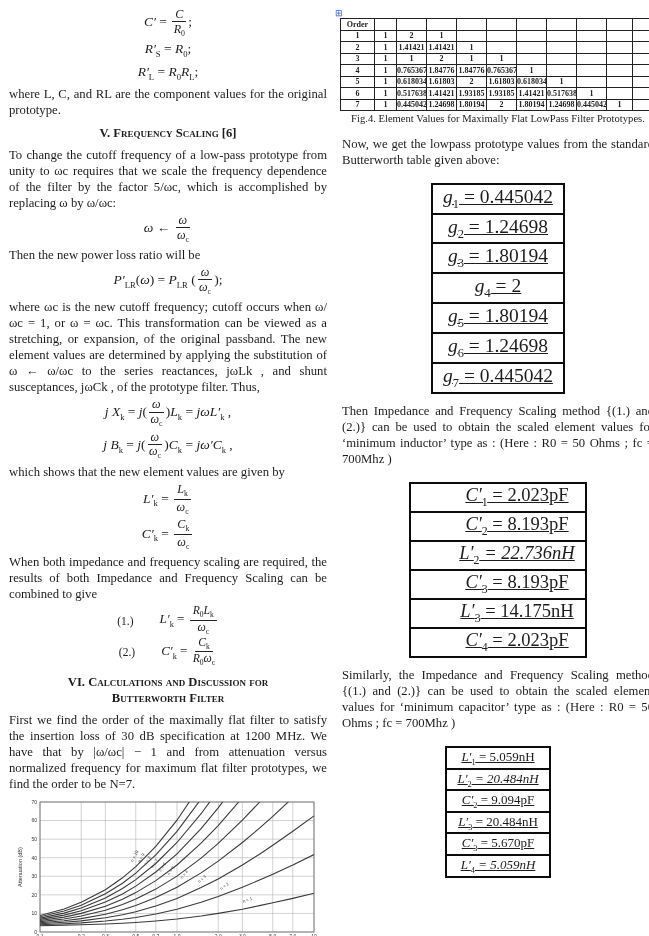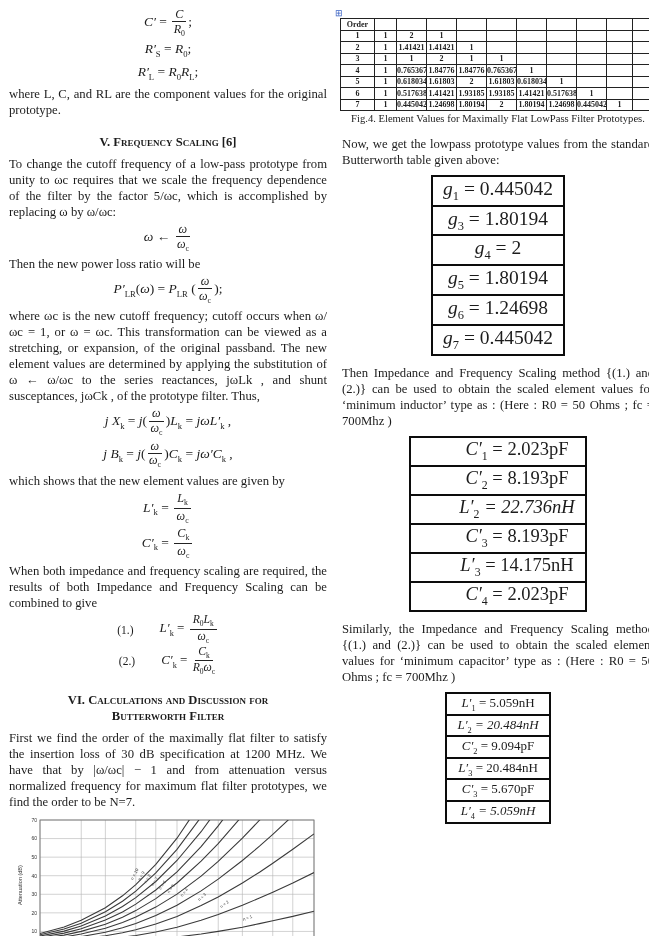--- a/index.html
+++ b/index.html
@@ -8,21 +8,21 @@
     width:649px; height:936px; overflow:hidden;
     font-family:"Liberation Serif", serif; color:#1c1c1c;
     position:relative;
   }
   .cols { display:flex; gap:11px; padding:6px 2px 0 7px; }
   .col-left  { width:322px; flex:none; }
   .col-right { width:316px; flex:none; }
 
   p.body { font-size:12.7px; line-height:1.26; text-align:justify; margin:3px 2px; }
   h3.sec { text-align:center; font-size:12.6px; font-weight:bold; font-variant:small-caps;
-           margin:17px 6px 5px; line-height:1.25; }
+           margin:8px 6px 5px; line-height:1.25; }
 
   .eqline { text-align:center; font-size:13.5px; margin:2px 0; line-height:1.35; }
   .m-i { font-style:italic; }
   sub { font-size:64%; }
   .frac { display:inline-flex; flex-direction:column; align-items:center;
           vertical-align:middle; line-height:1.05; font-size:90%; margin:0 2px; }
   .frac .fnum { padding:0 3px 0.5px; border-bottom:1px solid #222; }
   .frac .fden { padding-top:0.5px;text-align:center; }
   .eqnum-row { display:flex; justify-content:center; gap:26px; font-size:13px;
                align-items:center; margin:1px 0; }
@@ -31,21 +31,21 @@
   
   .fig4wrap { position:relative; margin-top:12px; }
   .anchor-glyph { position:absolute; top:-9px; left:-5px; font-size:9px; line-height:1; }
   table.fig4 { border-collapse:collapse; table-layout:fixed; width:312px; }
   table.fig4 td { border:1px solid #222; height:11.5px; text-align:center;
                   font-size:8px; font-weight:bold; padding:0; overflow:hidden;
                   font-family:"Liberation Serif", serif; }
   .figcap { text-align:center; font-size:10.6px; margin-top:2px; line-height:1.2; }
 
   
-  table.vt { border-collapse:collapse; margin:7px auto 9px; }
+  table.vt { border-collapse:collapse; margin:15px auto 9px;text-decoration:underline; }
   table.vt td { border:2px solid #0c0c0c; text-align:center; padding:1px 10px; }
   table.vt .m-i { font-family:"Liberation Serif", serif; }
   table.vt .valpart.it { font-style:italic; }
   #g-table td  { font-size:19.5px; height:28px; }
   #lc-table-1 td { font-size:18.5px; height:29px;padding-left:48px; }
   #lc-table-2 td { font-size:13px; height:21px; }
 
   .chartwrap { margin-top:6px; text-align:center; }
   svg text { font-family:"Liberation Sans", sans-serif; }
 </style>
@@ -338,20 +338,23 @@
     </div>
 
     <p class="body" style="margin-top:10px;">Now, we get the lowpass prototype values from the standard Butterworth table given above:</p>
 
     <table class="vt" id="g-table">
         <tbody>
           <tr>
             <td><span class="m-i">g</span><sub>1</sub><span class="valpart"> = 0.445042</span></td>
           </tr>
           <tr>
+            <td><span class="m-i">g</span><sub>2</sub><span class="valpart"> = 1.24698</span></td>
+          </tr>
+          <tr>
             <td><span class="m-i">g</span><sub>3</sub><span class="valpart"> = 1.80194</span></td>
           </tr>
           <tr>
             <td><span class="m-i">g</span><sub>4</sub><span class="valpart"> = 2</span></td>
           </tr>
           <tr>
             <td><span class="m-i">g</span><sub>5</sub><span class="valpart"> = 1.80194</span></td>
           </tr>
           <tr>
             <td><span class="m-i">g</span><sub>6</sub><span class="valpart"> = 1.24698</span></td>

